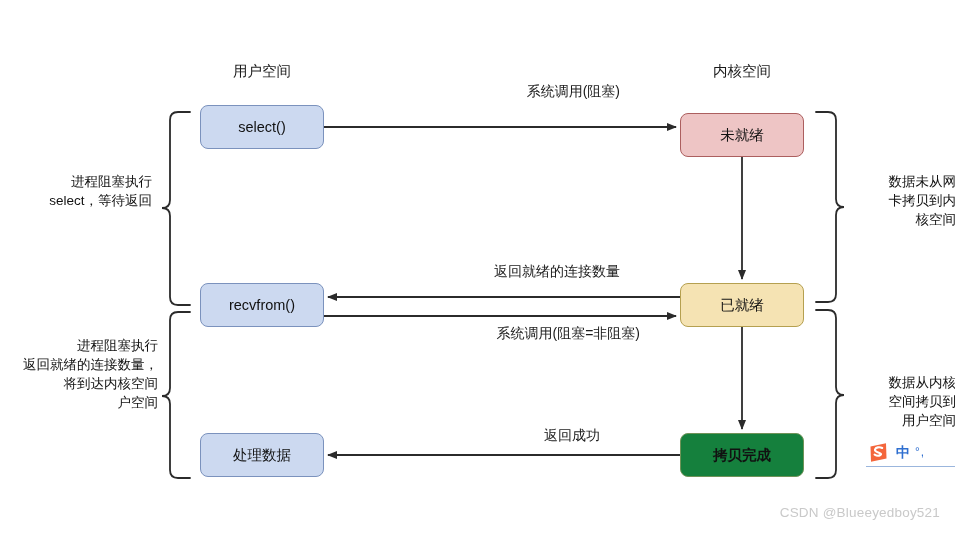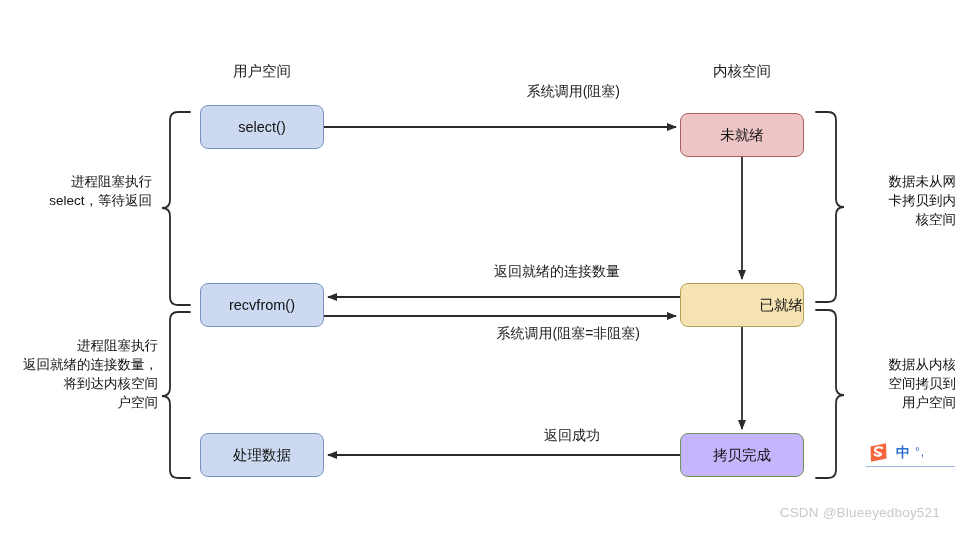--- a/index.html
+++ b/index.html
@@ -54,27 +54,27 @@
     align-items: center;
     justify-content: center;
     font-size: 14.5px;
     line-height: 1;
     color: #111111;
     white-space: nowrap;
   }
   .node.blue   { background: #ccd9f0; border-color: #7b92bd; }
   .node.red    { background: #eec5c5; border-color: #ac5f5f; }
   .node.yellow { background: #f5e3b3; border-color: #b5a050; }
-  .node.green  { background: #c4b5fd; border-color: #6f9358; }
+  .node.green  { background: #15803d; border-color: #6f9358; font-weight: bold; }
 
   #node-select   { left: 200px; top: 105px; }
   #node-recvfrom { left: 200px; top: 283px; }
   #node-process  { left: 200px; top: 433px; }
   #node-notready { left: 680px; top: 113px; }
-  #node-ready    { left: 680px; top: 283px; justify-content: flex-end; }
+  #node-ready    { left: 680px; top: 283px; }
   #node-copydone { left: 680px; top: 433px; }
 
   
   .edge-label {
     font-size: 14px;
     color: #1a1a1a;
     text-align: right;
     white-space: nowrap;
   }
   #lbl-syscall-block  { left: 380px; top: 83px;  width: 240px; }
@@ -85,21 +85,21 @@
   
   .side-note {
     font-size: 13.5px;
     line-height: 1.42;
     color: #111111;
     text-align: right;
   }
   #note-left-1  { left: 12px;  top: 172px; width: 140px; }
   #note-left-2  { left: 12px;  top: 336px; width: 146px; }
   #note-right-1 { left: 856px; top: 172px; width: 100px; }
-  #note-right-2 { left: 856px; top: 355px; width: 100px; }
+  #note-right-2 { left: 856px; top: 373px; width: 100px; }
 
   
   #wires { left: 0; top: 0; }
 
   
   #ime-widget {
     left: 866px;
     top: 437px;
     width: 82px;
     height: 30px;

